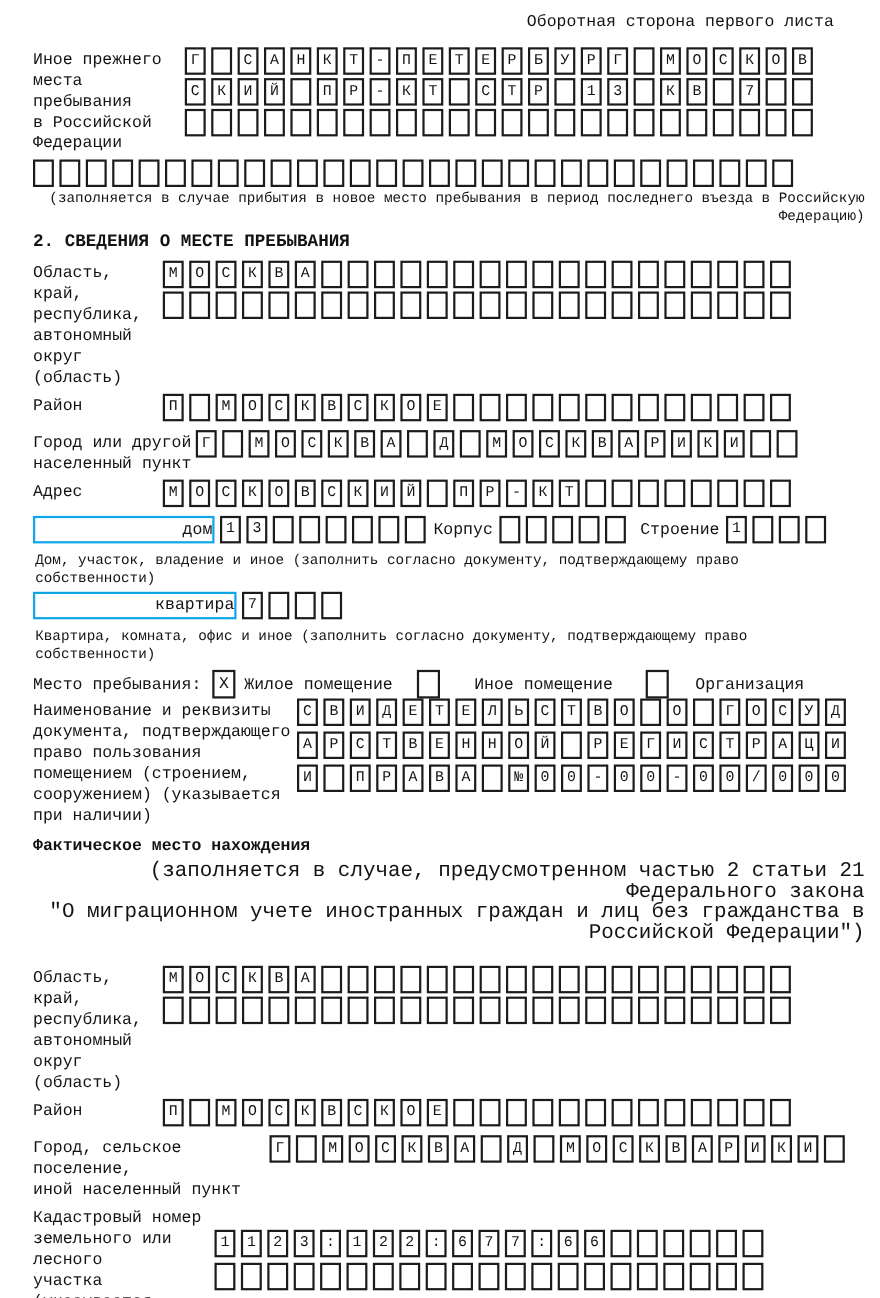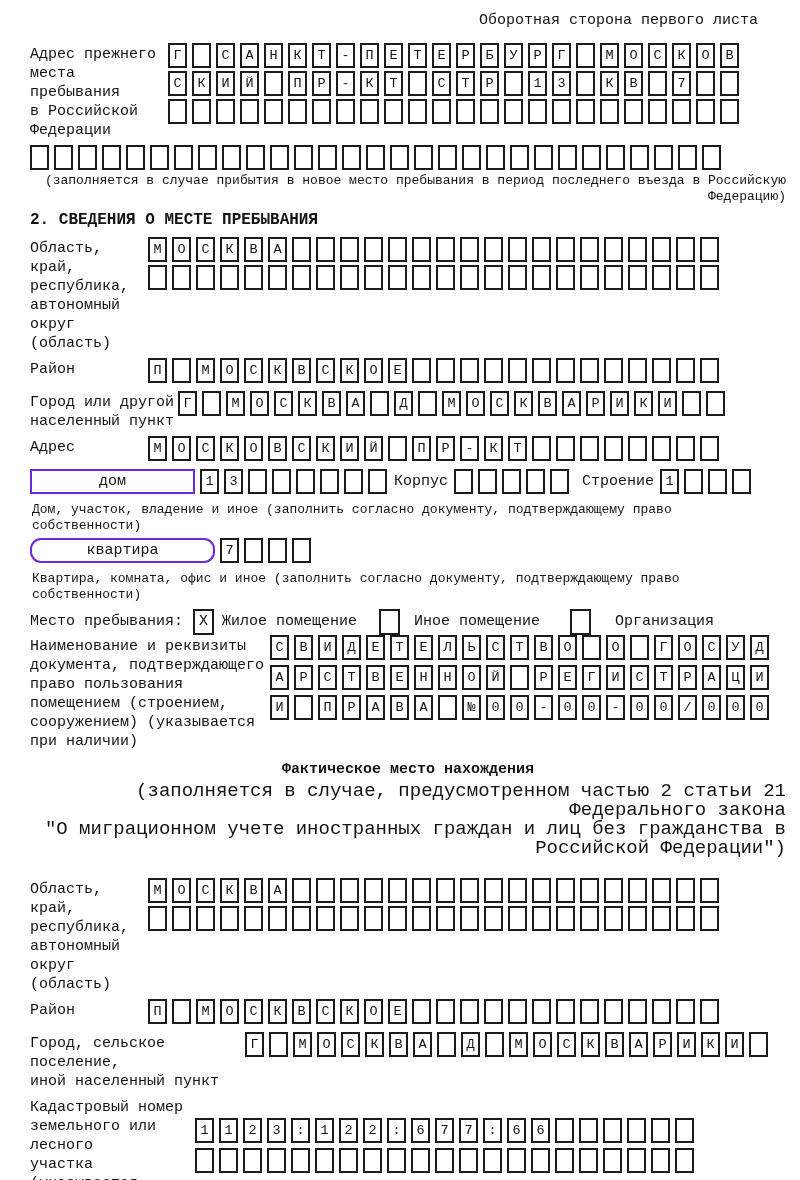--- a/index.html
+++ b/index.html
@@ -3,40 +3,40 @@
 <meta charset="utf-8">
 <style>
   html,body{margin:0;padding:0;background:#fff;}
   body{width:800px;height:1180px;color:#131313;font-family:"Liberation Serif","DejaVu Serif",serif;overflow:hidden;}
   .sheet{box-sizing:border-box;width:800px;padding:12px 14px 0 30px;font-family:Liberation Mono, monospace;}
   .corner{text-align:right;font-size:15px;padding-right:28px;margin-bottom:14px;}
   .frow{display:flex;align-items:flex-start;}
   .flabel{font-size:15px;line-height:19px;white-space:pre-line;flex:none;padding-top:2px;}
   .boxrow{display:flex;flex:none;margin-bottom:3px;}
   .cell{flex:none;width:19px;height:25px;border:2px solid #1b1b1b;box-sizing:border-box;margin-right:5px;text-align:center;font-size:13.5px;line-height:21px;overflow:hidden;}
-  .widebox{flex:none;border:2px solid #6d28d9;height:25px;box-sizing:border-box;text-align:center;font-size:15px;line-height:21px;margin-right:5px;}
+  .widebox{flex:none;border:2px solid #0ea5e9;height:25px;box-sizing:border-box;text-align:right;font-size:15px;line-height:21px;margin-right:5px;}
   .note{font-size:13px;line-height:16px;}
   .center{text-align:right;}
   .title{font-size:16px;font-weight:bold;text-align:left;margin:6px 0 8px 0;}
-  .subtitle{font-size:15px;font-weight:bold;text-align:center;margin:10px 0 4px 0;}
+  .subtitle{font-size:15px;font-weight:bold;margin:10px 0 4px 0;}
   .prenote{font-size:19px;line-height:19px;text-align:right;white-space:pre-line;margin-bottom:20px;}
   .inline-label{font-size:15px;line-height:25px;flex:none;}
   .checkbox{flex:none;width:21px;height:26px;border:2px solid #1b1b1b;box-sizing:border-box;text-align:center;font-size:15px;line-height:22px;}
   .field{margin-bottom:5px;}
   .stampbox{width:358px;height:174px;border:2px solid #1b1b1b;box-sizing:border-box;margin:10px 0 4px 335px;}
 </style>
 </head>
 <body>
 
 <div class="sheet">
 
   <div class="corner">Оборотная сторона первого листа</div>
 
   <div class="frow field">
-    <div class="flabel" style="width:138px;">Адрес прежнего
+    <div class="flabel" style="width:138px;">Иное прежнего
 места пребывания
 в Российской
 Федерации</div>
     <div>
       <div class="boxrow">
           <span class="cell">Г</span>
           <span class="cell"></span>
           <span class="cell">С</span>
           <span class="cell">А</span>
           <span class="cell">Н</span>
@@ -324,36 +324,36 @@
     <div class="boxrow">
         <span class="cell">1</span>
         <span class="cell"></span>
         <span class="cell"></span>
         <span class="cell"></span>
       </div>
   </div>
   <div class="note" style="margin:1px 0 4px 2px;">Дом, участок, владение и иное (заполнить согласно документу, подтверждающему право собственности)</div>
 
   <div class="frow field">
-    <div class="widebox" style="width:185px;border-radius:11px;">квартира</div>
+    <div class="widebox" style="width:185px;">квартира</div>
     <div class="boxrow">
         <span class="cell">7</span>
         <span class="cell"></span>
         <span class="cell"></span>
         <span class="cell"></span>
       </div>
   </div>
   <div class="note" style="margin:1px 0 6px 2px;">Квартира, комната, офис и иное (заполнить согласно документу, подтверждающему право собственности)</div>
 
-  <div class="frow" style="">
+  <div class="frow" style="align-items:center;">
     <div class="inline-label">Место пребывания:</div>
     <div class="checkbox" style="margin-left:10px;">X</div>
     <div class="inline-label" style="margin-left:8px;">Жилое помещение</div>
     <div class="checkbox" style="margin-left:22px;"></div>
-    <div class="inline-label" style="margin-left:14px;">Иное помещение</div>
+    <div class="inline-label" style="margin-left:31px;">Иное помещение</div>
     <div class="checkbox" style="margin-left:30px;"></div>
     <div class="inline-label" style="margin-left:24px;">Организация</div>
   </div>
 
   <div class="frow field">
     <div class="flabel" style="width:240px;">Наименование и реквизиты
 документа, подтверждающего
 право пользования
 помещением (строением,
 сооружением) (указывается

